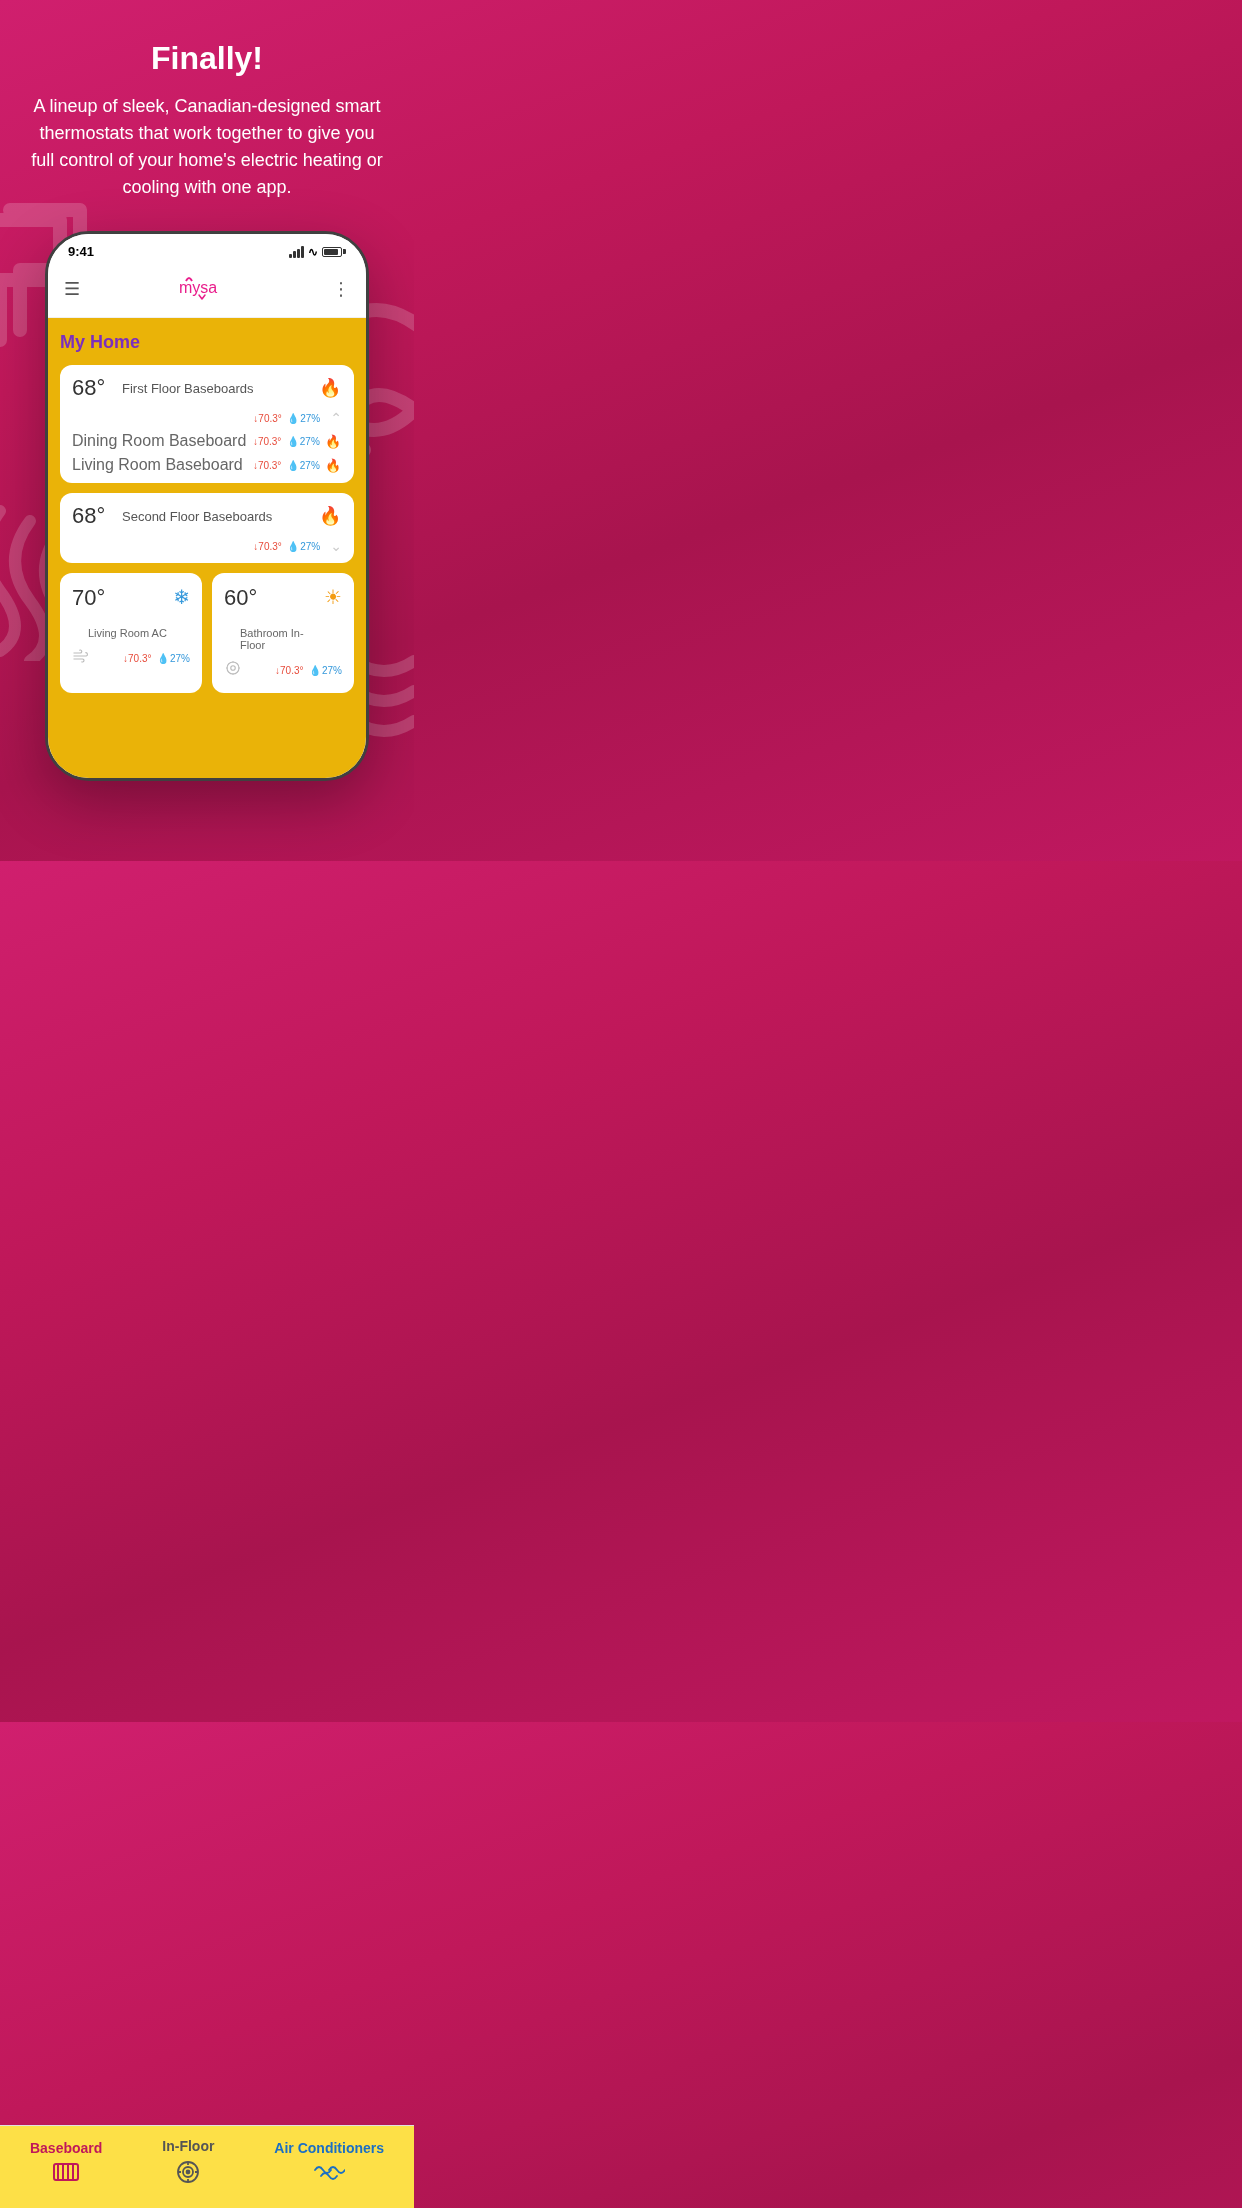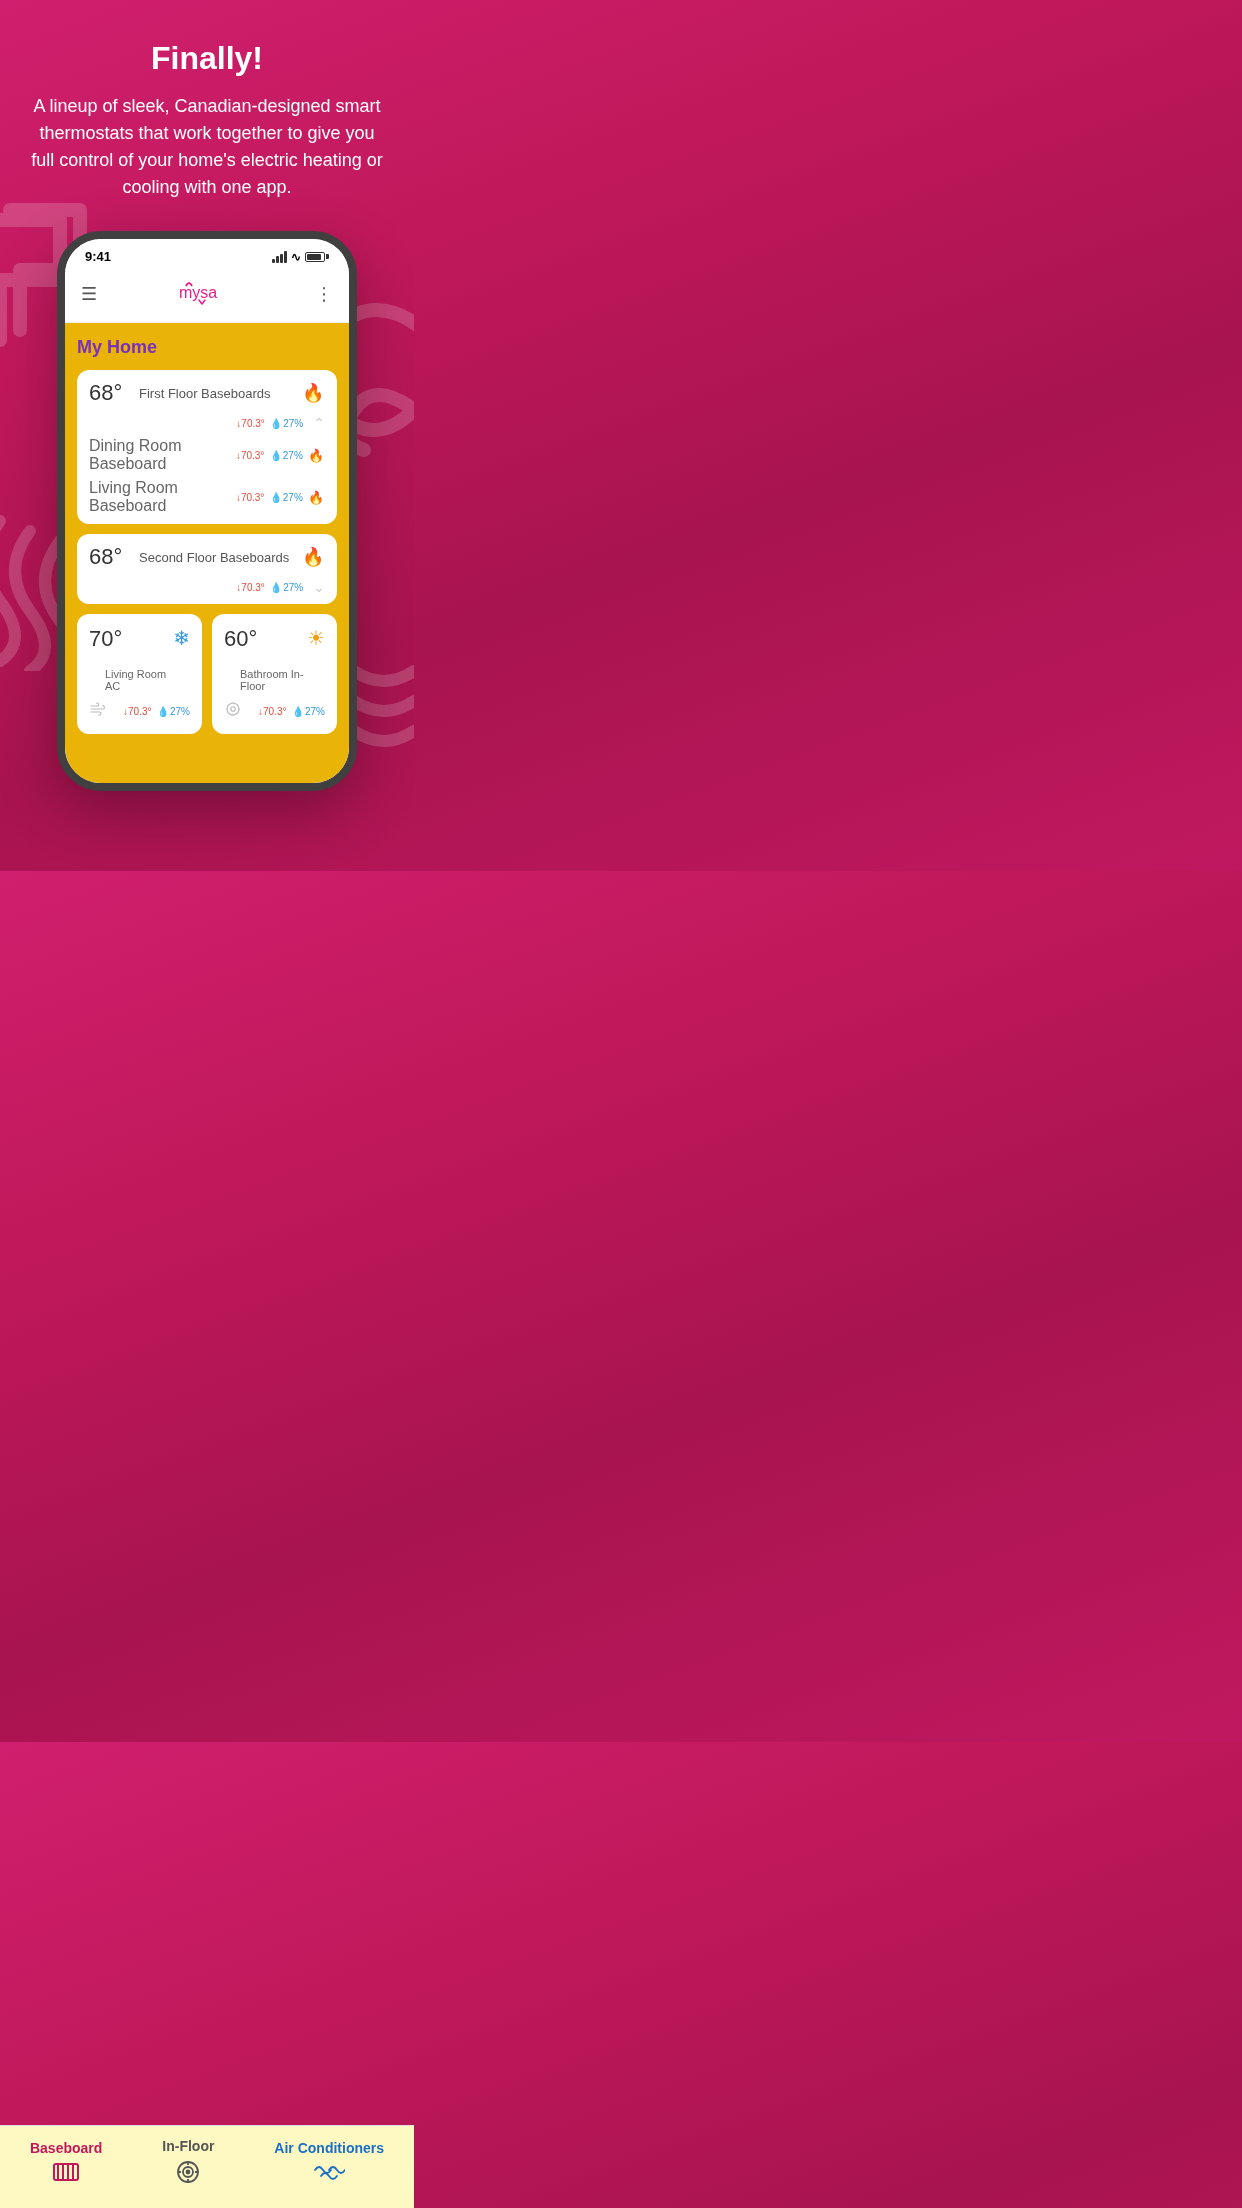--- a/index.html
+++ b/index.html
@@ -52,24 +52,24 @@
     
     .phone-container {
       position: relative;
       z-index: 1;
       display: flex;
       justify-content: center;
       padding: 10px 30px 0;
     }
 
     .phone-mockup {
-      width: 300px;
+      width: 324px;
       background: #f5f5f7;
       border-radius: 44px;
-      border: 8px solid #404040;
+      border: 3px solid #404040;
       box-shadow: 0 20px 60px rgba(0,0,0,0.3);
       overflow: hidden;
       position: relative;
     }
 
     
     .status-bar {
       background: white;
       display: flex;
       justify-content: space-between;
@@ -237,21 +237,21 @@
       gap: 6px;
       font-size: 10px;
     }
 
     
     .bottom-nav {
       position: fixed;
       bottom: 0;
       left: 0;
       right: 0;
-      background: #fef9c3;
+      background: #fde047;
       border-top: 1px solid #e0e0e0;
       display: flex;
       align-items: center;
       justify-content: space-around;
       padding: 12px 0 16px;
       z-index: 10;
       width: 414px;
     }
 
     .nav-item {

